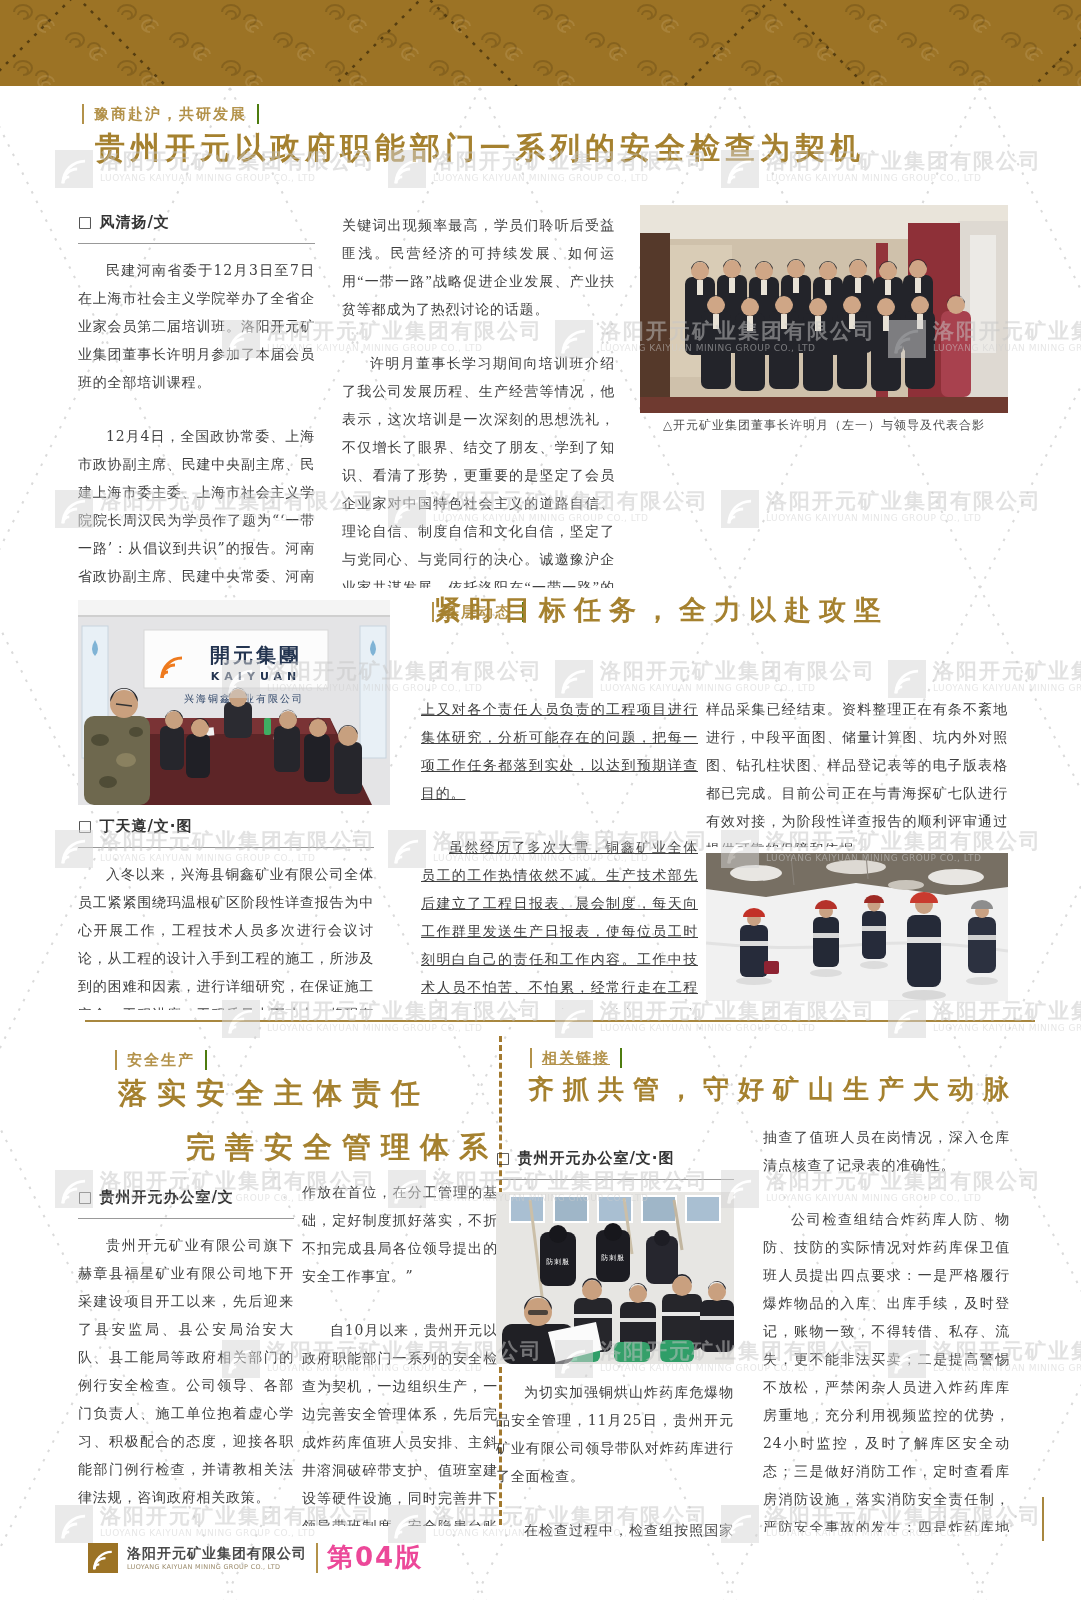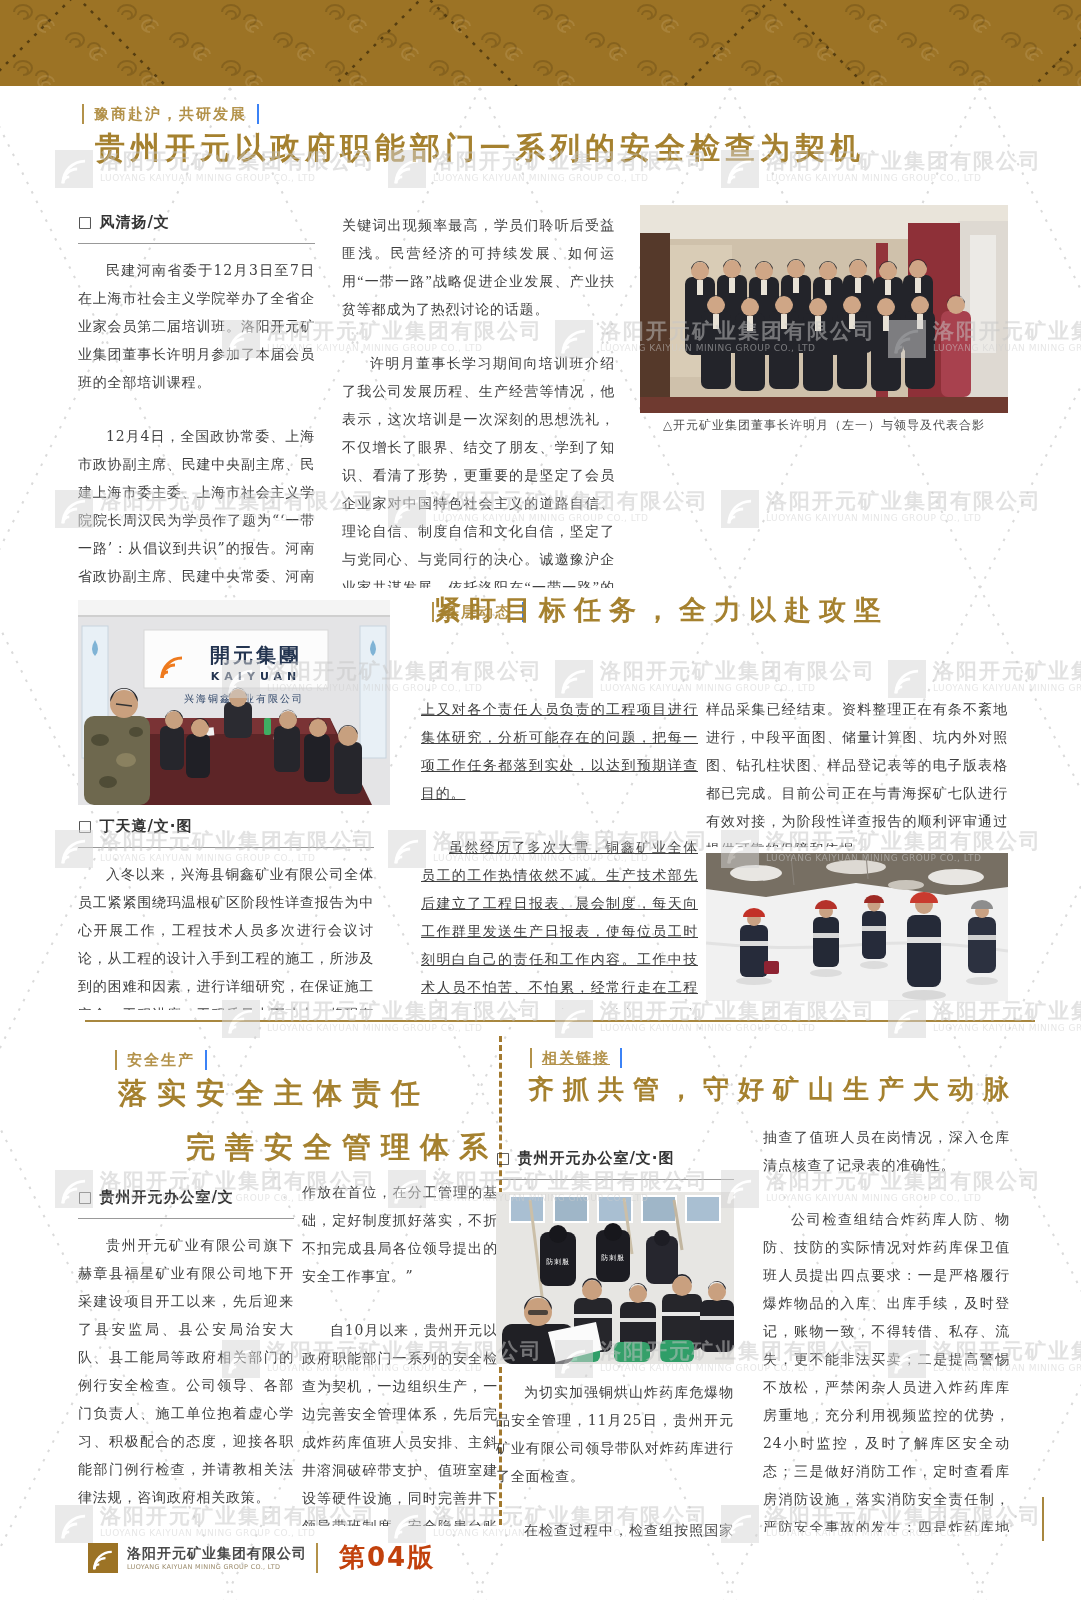--- a/index.html
+++ b/index.html
@@ -8,21 +8,21 @@
   
   .bg-lines{position:absolute;left:0;top:0;z-index:1;pointer-events:none;}
   .band{position:absolute;left:0;top:0;width:1081px;height:86px;background:#9c7325;z-index:2;overflow:hidden;}
   .wm-layer{position:absolute;left:0;top:0;width:1081px;height:1600px;z-index:30;pointer-events:none;opacity:.5;}
   .wm{position:absolute;display:flex;align-items:flex-start;gap:7px;white-space:nowrap;}
   .wm .cn{font-family:"DejaVu Sans","Liberation Sans",sans-serif;font-weight:bold;font-size:21px;
           letter-spacing:2px;color:#c6c6c6;line-height:1.1;}
   .wm .en{font-family:"DejaVu Sans","Liberation Sans",sans-serif;font-size:9px;color:#cfcfcf;letter-spacing:.5px;}
   
   .tag{position:absolute;z-index:10;font-family:"DejaVu Sans","Liberation Sans",sans-serif;font-weight:bold;
-       color:#b3924a;font-size:15px;letter-spacing:2px;border-left:2px solid #b3924a;border-right:2px solid #3b82f6;
+       color:#b3924a;font-size:15px;letter-spacing:2px;border-left:2px solid #b3924a;border-right:2px solid #4d7c0f;
        padding:1px 10px;line-height:1.2;}
   .title{position:absolute;z-index:10;font-weight:bold;color:#a5812f;white-space:nowrap;}
   .col{position:absolute;z-index:10;text-align:justify;color:#3f3f3f;font-size:14px;line-height:28px;
        letter-spacing:.8px;overflow:hidden;}
   .col p{margin:0 0 26px;text-indent:2em;}
   .col p.cont{text-indent:0;}
   .byline{font-family:"DejaVu Sans","Liberation Sans",sans-serif;font-weight:bold;color:#333;font-size:15px;
           letter-spacing:1px;border-bottom:1.5px solid #999;padding-bottom:7px;margin-bottom:12px;text-indent:0;}
   .caption{position:absolute;z-index:10;font-family:"DejaVu Sans","Liberation Sans",sans-serif;
            font-size:12px;color:#4d4d4d;text-align:center;letter-spacing:1px;}
@@ -54,21 +54,21 @@
   #a3-col2{left:302px;top:1178px;width:196px;height:348px;}
   #a4-tag{left:530px;top:1048px;text-decoration:underline;}
   #a4-title{left:528px;top:1072px;font-size:26px;letter-spacing:9px;}
   #a4-col1{left:496px;top:1136px;width:238px;height:396px;margin-top:8px;}
   #a4-col2{left:763px;top:1123px;width:247px;height:409px;}
   
   #footer{position:absolute;z-index:10;left:88px;top:1540px;display:flex;align-items:center;gap:9px;}
   .f-cn{font-family:"DejaVu Sans","Liberation Sans",sans-serif;font-weight:bold;font-size:14px;color:#4a4a4a;letter-spacing:1px;}
   .f-en{font-family:"DejaVu Sans","Liberation Sans",sans-serif;font-size:6.5px;color:#9a8a6a;letter-spacing:.3px;}
   .f-div{width:2px;height:30px;background:#b3924a;}
-  .f-page{font-family:"DejaVu Sans","Liberation Sans",sans-serif;font-weight:bold;font-size:26px;color:#c2410c;letter-spacing:2px;margin-left:12px;}
+  .f-page{font-family:"DejaVu Sans","Liberation Sans",sans-serif;font-weight:bold;font-size:26px;color:#ec4899;letter-spacing:2px;}
   svg text{font-family:"DejaVu Sans","Liberation Sans",sans-serif;}
 </style>
 </head>
 <body>
 
 <div class="page">
 
   <svg class="bg-lines" id="bg-lines" width="1081" height="1600">
       <line x1="-520" y1="88" x2="240" y2="1608" stroke="#dadada" stroke-width="2" stroke-dasharray="2.5 8"></line>
       <line x1="-270" y1="88" x2="490" y2="1608" stroke="#dadada" stroke-width="2" stroke-dasharray="2.5 8"></line>

